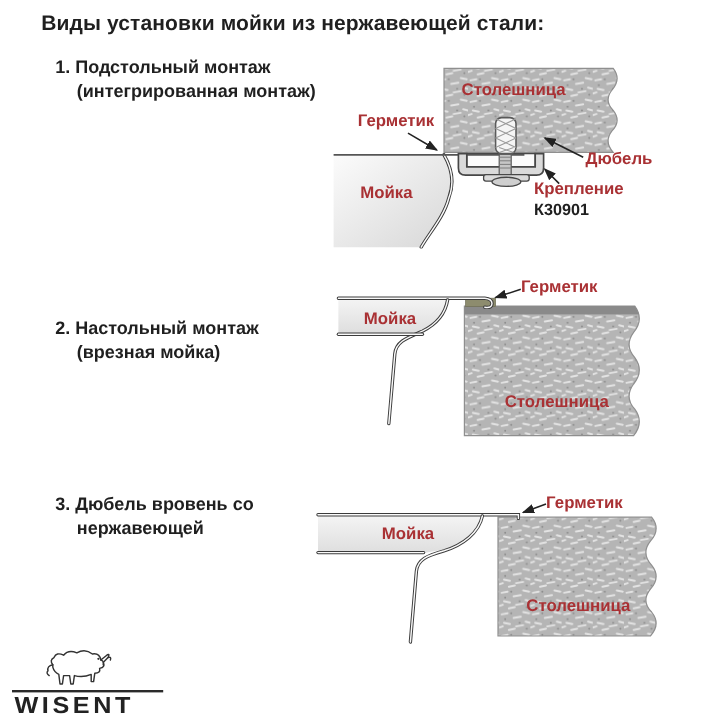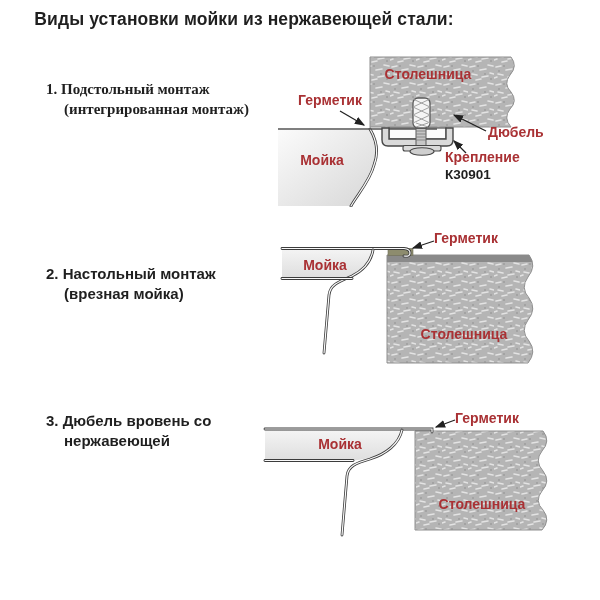--- a/index.html
+++ b/index.html
@@ -3,21 +3,21 @@
 <meta charset="utf-8">
 <style>
   html,body{margin:0;padding:0;}
   body{width:600px;height:600px;background:#ffffff;position:relative;overflow:hidden;
        font-family:"Liberation Sans","DejaVu Sans",sans-serif;color:#1f1f1f;}
   .page{position:absolute;inset:0;}
   .title{position:absolute;top:9px;left:0;width:488px;text-align:center;
          font-size:17.5px;font-weight:bold;letter-spacing:.1px;}
   .item{position:absolute;left:46px;font-size:15px;font-weight:bold;line-height:20px;width:220px;}
   .item .l2{padding-left:18px;}
-  #item-1{top:79px;font-family:Liberation Serif, serif;} #item-2{top:231px;margin-top:33px;} #item-3{top:411px;}
+  #item-1{top:47px;} #item-2{top:231px;margin-top:33px;} #item-3{top:411px;}
   .dia{position:absolute;}
   #dia1{left:260px;top:45px;} #dia2{left:260px;top:225px;} #dia3{left:260px;top:400px;}
   svg text{font-family:"Liberation Sans","DejaVu Sans",sans-serif;}
   .rlab{font-size:14px;font-weight:bold;fill:#a93134;}
   .blab{font-size:13.5px;font-weight:bold;fill:#1f1f1f;}
   .m-out{fill:none;stroke:#3c3c3c;stroke-width:2.8;stroke-linecap:round;}
   .m-in{fill:none;stroke:#fafafa;stroke-width:1.2;stroke-linecap:round;}
   .arrow{stroke:#222;stroke-width:1.3;fill:none;}
   .ct{stroke:#8f8f8f;stroke-width:1;}
   .logo{position:absolute;left:8px;top:538px;width:132px;height:60px;}
@@ -157,14 +157,27 @@
     <path class="m-in" d="M142,30 C139,44 126,54 110,59 C96,63 88,66 87,76 L82,135"></path>
     <path class="m-out" d="M5,60.5 L93,60.5"></path>
     <path class="m-in" d="M5,60.5 L93,60.5"></path>
 
     <text class="rlab" x="227" y="23" text-anchor="middle">Герметик</text>
     <text class="rlab" x="80" y="49" text-anchor="middle">Мойка</text>
     <text class="rlab" x="222" y="109" text-anchor="middle">Столешница</text>
     <line class="arrow" marker-end="url(#arr)" x1="195" y1="20" x2="176" y2="27"></line>
   </svg>
 
+  <div class="logo">
+    <svg class="bison" width="66" height="38" viewBox="0 0 66 38">
+      <g fill="none" stroke="#333" stroke-width="1.2" stroke-linecap="round" stroke-linejoin="round">
+        <path d="M10,16 Q7,12 11,10 Q13,5 19,8 Q23,3 30,6 Q37,2 43,7 Q49,6 50,12 L55,8 Q58,6 56,10 L52,14 Q54,18 49,19 Q50,23 45,23 L44,30 L42,30 L42,24 Q35,27 28,25 L27,32 L25,32 L24,25 L19,25 L18,32 L16,32 L15,24 Q11,22 10,18 Z"></path>
+        <path d="M50,12 Q53,13 52,16"></path>
+        <path d="M10,16 Q5,17 6,21 Q4,23 7,25"></path>
+        <path d="M56,10 Q59,9 58,12"></path>
+      </g>
+      <circle cx="48" cy="11" r="0.9" fill="#333"></circle>
+    </svg>
+    <div class="rule"></div>
+    <div class="brand">WISENT</div>
+  </div>
 
 </div>
 
 </body></html>

